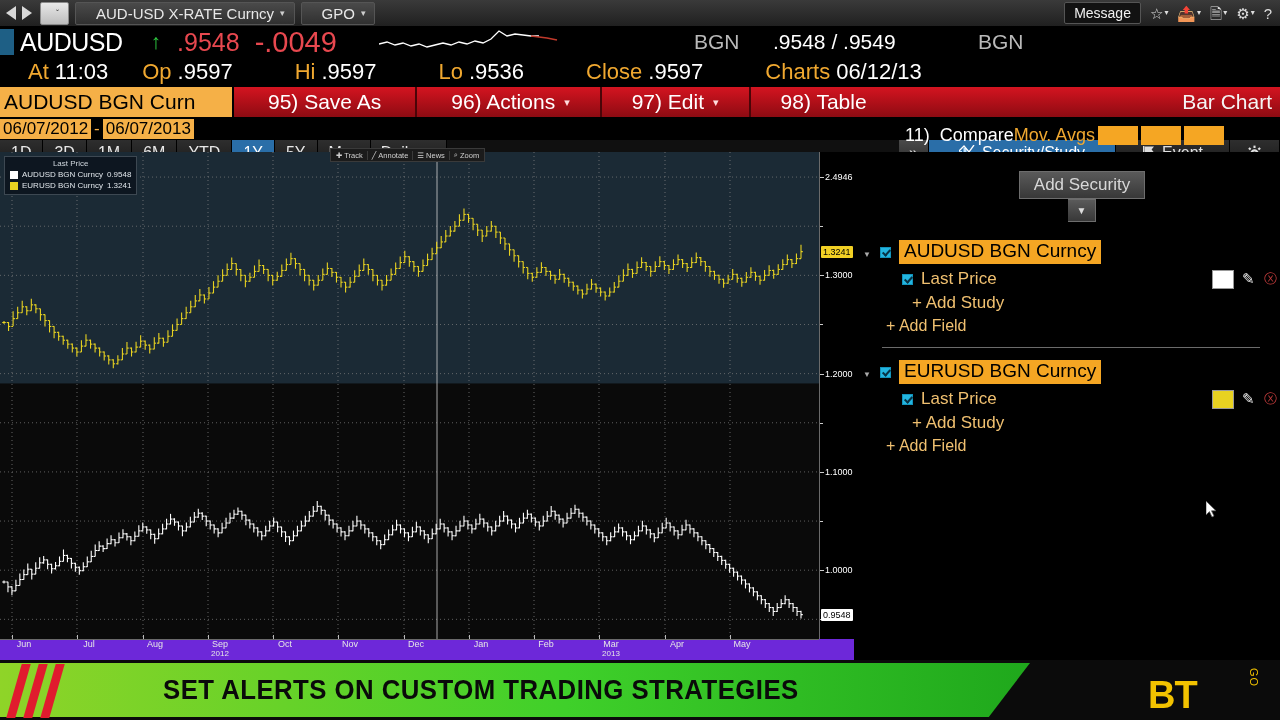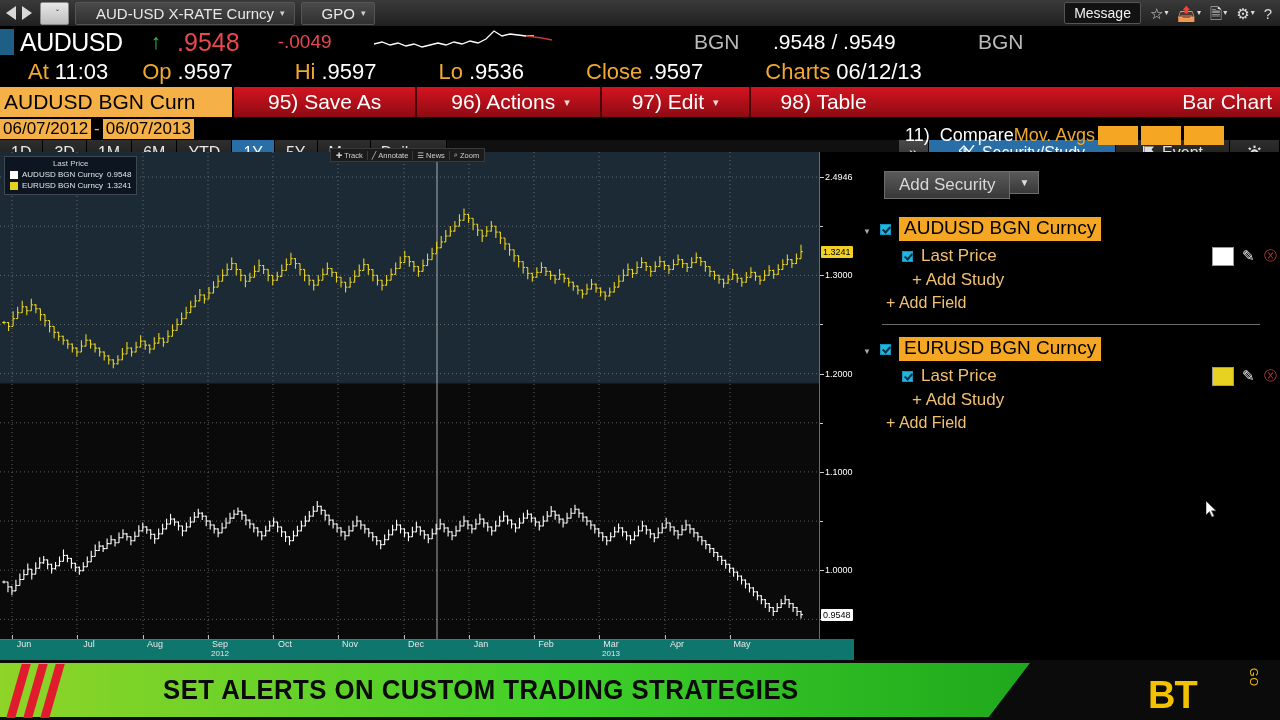--- a/index.html
+++ b/index.html
@@ -41,21 +41,21 @@
   .ticon small { font-size:8px; margin-left:1px; }
 
   
   .quote-row {
     height:30px; display:flex; align-items:center; background:#000; position:relative;
   }
   .bluebar { width:14px; height:26px; background:#1e5f85; margin-right:6px; }
   .sym { color:#fff; font-size:25px; letter-spacing:-0.5px; }
   .uparrow { color:#2ecc40; font-size:21px; margin:0 16px 0 28px; }
   .last { color:#e8484f; font-size:25px; }
-  .chg  { color:#e8484f; font-size:19px; margin-left:38px; }
+  .chg  { color:#e8484f; font-size:29px; margin-left:15px; }
   .spark { margin-left:42px; }
   .bgn-l { color:#b9b9b9; font-size:21px; position:absolute; left:694px; }
   .bidask { color:#fff; font-size:21px; position:absolute; left:773px; }
   .bgn-r { color:#b9b9b9; font-size:21px; position:absolute; left:978px; }
 
   
   .stats-row { height:30px; display:flex; align-items:center; background:#000; font-size:22px; }
   .stats-row .k { color:#f0a830; }
   .stats-row .v { color:#fff; }
   .stats-row span { margin-right:6px; }
@@ -111,21 +111,21 @@
     background:#000; border-left:1px solid #6a6a6a;
   }
   .ylab { position:absolute; left:5px; color:#fff; font-size:9px; transform:translateY(-50%); white-space:nowrap; }
   .ytick { position:absolute; left:0; width:4px; height:1px; background:#ccc; }
   .ybadge {
     position:absolute; left:1px; font-size:9px; padding:1px 2px; transform:translateY(-50%);
     white-space:nowrap; border-radius:1px;
   }
   .ybadge.yel { background:#f2d024; color:#000; }
   .ybadge.wht { background:#fff; color:#000; }
-  .axis-x { position:absolute; left:0; top:487px; width:854px; height:21px; background:#0f766e; }
+  .axis-x { position:absolute; left:0; top:487px; width:854px; height:21px; background:#6d28d9; }
   .xlab { position:absolute; top:0; color:#e6e6e6; font-size:9px; transform:translateX(-50%); }
   .xyear { position:absolute; top:10px; color:#e6e6e6; font-size:8px; transform:translateX(-50%); }
   .xtick { position:absolute; top:-4px; width:1px; height:4px; background:#bbb; }
 
   .legendbox {
     position:absolute; left:4px; top:4px; background:#0d1620; border:1px solid #3d4852;
     padding:2px 5px 3px 5px; z-index:6;
   }
   .legendbox .lt { color:#cfd6dd; font-size:8px; text-align:center; display:block; margin-bottom:1px; }
   .lrow { display:flex; align-items:center; gap:4px; font-size:8px; color:#dfe5ea; line-height:11px; }
@@ -134,21 +134,21 @@
   .minitools {
     position:absolute; left:330px; top:-4px; height:14px; display:flex; align-items:center;
     background:#1b1b1b; border:1px solid #3a3a3a; z-index:7; padding:0 1px;
   }
   .minitools .mt { color:#d0d0d0; font-size:7.5px; padding:0 4px; display:flex; align-items:center; gap:2px;
                    border-right:1px solid #3a3a3a; }
   .minitools .mt:last-child { border-right:none; }
 
   
   .rpanel { position:absolute; left:854px; top:152px; width:426px; height:508px; background:#000; }
-  .addsec-wrap { display:flex; align-items:flex-start; margin:19px 0 0 30px; }
+  .addsec-wrap { display:flex; align-items:center; margin:19px 0 0 30px;flex-direction:column; }
   .addsec {
     background:linear-gradient(#5a5a5a,#383838); color:#d8d8d8; font-size:17px;
     padding:3px 14px; border:1px solid #6d6d6d;
   }
   .addsec-caret {
     background:linear-gradient(#5a5a5a,#383838); border:1px solid #6d6d6d; border-left:none;
     color:#ddd; font-size:10px; padding:5px 9px; display:flex; align-items:center;
   }
   .sec-group { position:relative; margin-top:14px; padding-left:10px; }
   .disclosure { position:absolute; left:9px; top:10px; color:#aaa; font-size:8px; }

